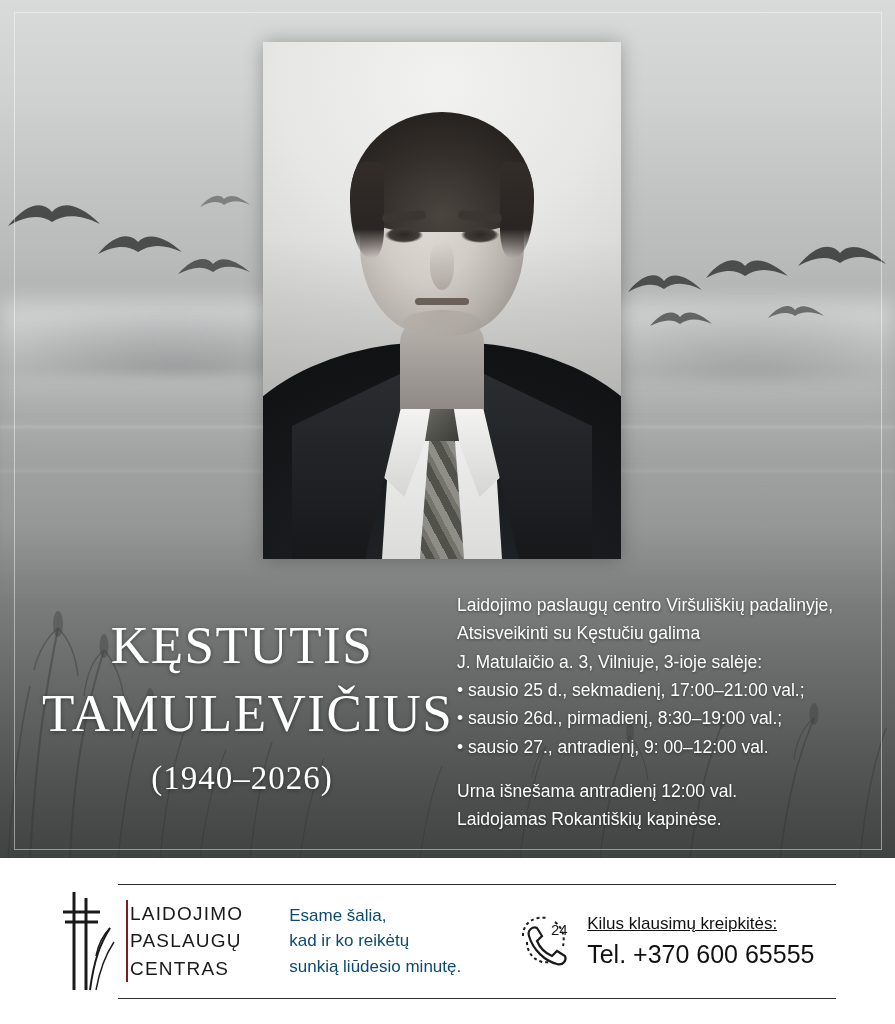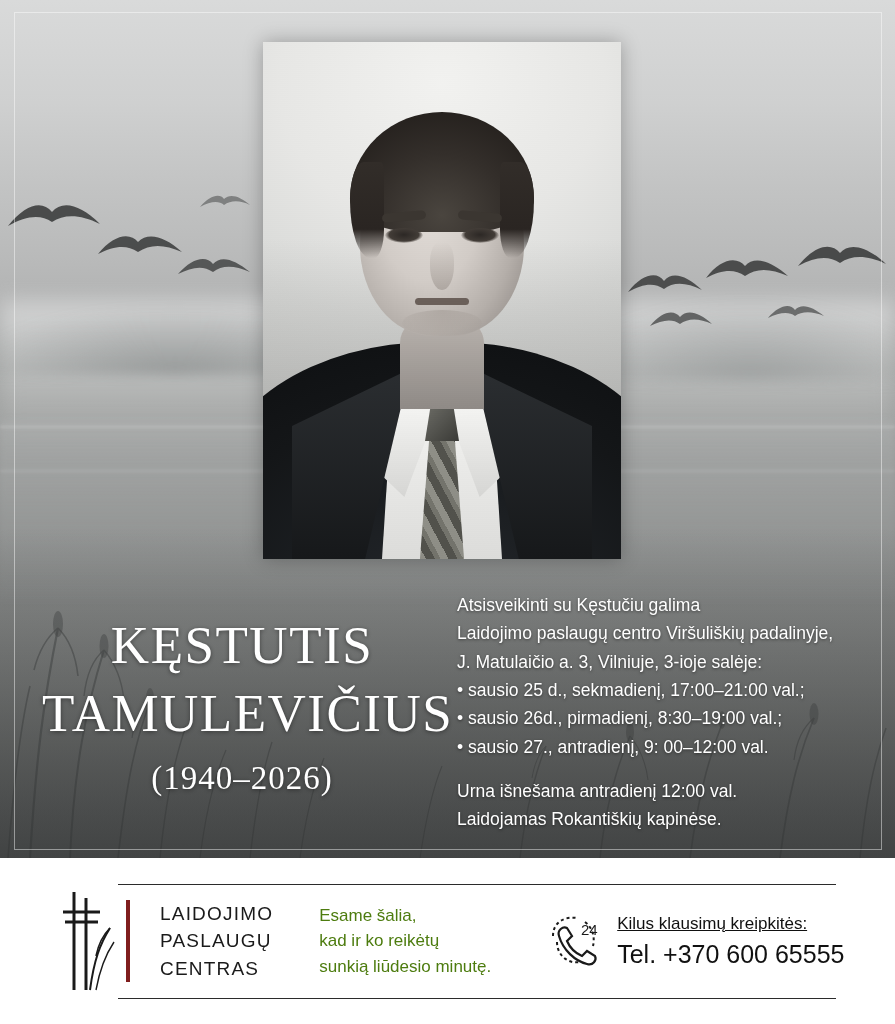--- a/index.html
+++ b/index.html
@@ -382,34 +382,34 @@
     align-items: center;
   }
   .logo-cross {
     width: 56px;
     height: 110px;
     position: relative;
     flex: 0 0 auto;
     margin-right: 8px;
   }
   .brand {
-    border-left: 4px solid #7f1d1d;
-    padding-left: 30px;
+    border-left: 2px solid #7f1d1d;
+    padding-left: 2px;
     margin-left: 2px;
     font-size: 19px;
     letter-spacing: 1.2px;
     color: #1a1a1a;
     line-height: 1.45;
     flex: 0 0 auto;
   }
   .slogan {
     margin-left: 46px;
     font-size: 17px;
     line-height: 1.5;
-    color: #4d7c0f;
+    color: #0c4a6e;
     flex: 0 0 auto;
   }
   .phone-icon {
     margin-left: 52px;
     flex: 0 0 auto;
     width: 60px;
     height: 58px;
     position: relative;
     color: #6d28d9;
   }
@@ -562,22 +562,22 @@
     </div>
   </div>
 
   <div class="name-block">
     <div class="name-line">KĘSTUTIS</div>
     <div class="name-line">TAMULEVIČIUS</div>
     <div class="name-dates">(1940–2026)</div>
   </div>
 
   <div class="info-block">
+    <div>Laidojimo paslaugų centro Viršuliškių padalinyje,</div>
     <div>Atsisveikinti su Kęstučiu galima</div>
-    <div>Laidojimo paslaugų centro Viršuliškių padalinyje,</div>
     <div>J. Matulaičio a. 3, Vilniuje, 3-ioje salėje:</div>
     <div>• sausio 25 d., sekmadienį, 17:00–21:00 val.;</div>
     <div>• sausio 26d., pirmadienį, 8:30–19:00 val.;</div>
     <div>• sausio 27., antradienį, 9: 00–12:00 val.</div>
     <div class="gap"></div>
     <div>Urna išnešama antradienį 12:00 val.</div>
     <div>Laidojamas Rokantiškių kapinėse.</div>
   </div>
 
   <div class="footer">

